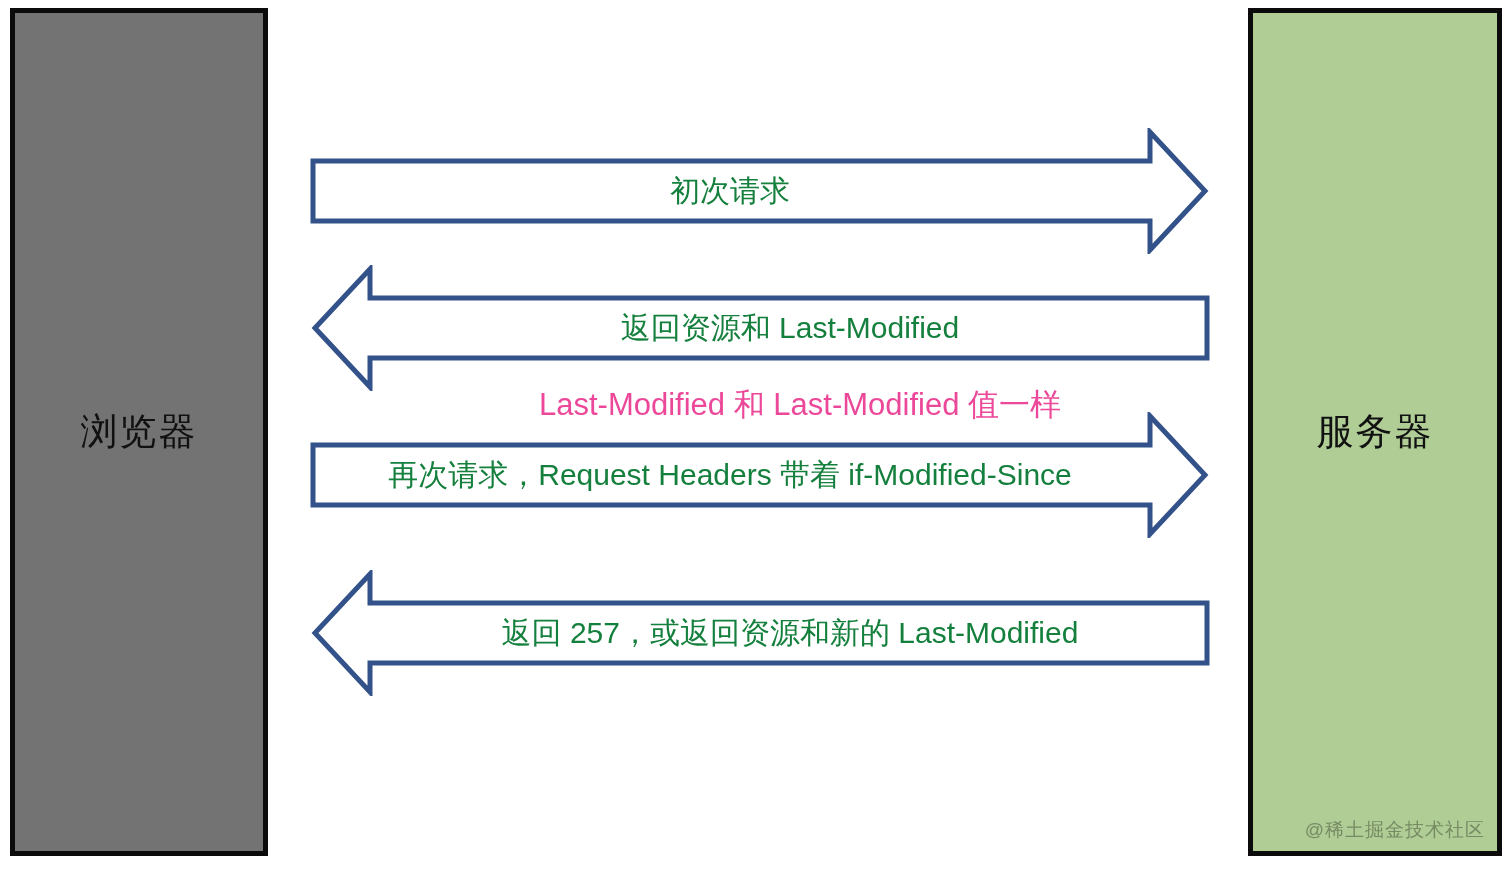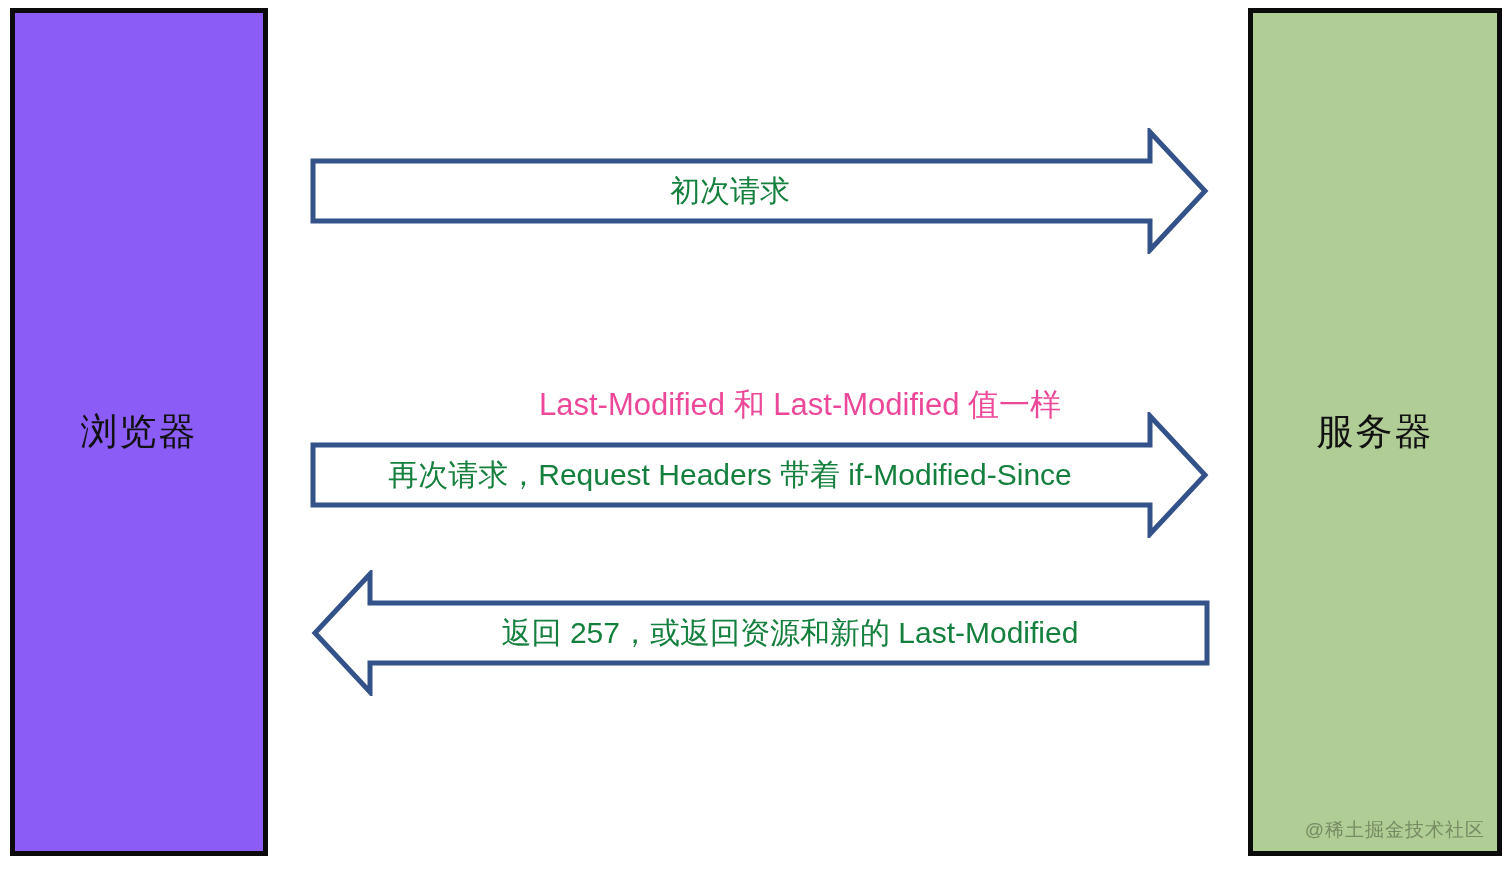--- a/index.html
+++ b/index.html
@@ -12,21 +12,21 @@
   }
   .stage { position: absolute; inset: 0; }
 
   
   .actor-box {
     position: absolute;
     top: 8px; height: 838px;
     border: 5px solid #0b0b0b;
     display: flex; align-items: center; justify-content: center;
   }
-  .actor-box.browser { left: 10px;  width: 248px; background: #8b5cf6; }
+  .actor-box.browser { left: 10px;  width: 248px; background: #737373; }
   .actor-box.server  { left: 1248px; width: 244px; background: #AFCD95; }
   .actor-label {
     font-size: 37px; color: #111111; letter-spacing: 2px;
   }
 
   
   .arrow { position: absolute; left: 310px; width: 900px; height: 126px; }
   .arrow svg { position: absolute; inset: 0; width: 100%; height: 100%; display: block; }
   .arrow-label {
     position: absolute; inset: 0;
@@ -70,20 +70,26 @@
     <span class="watermark">@稀土掘金技术社区</span>
   </div>
 
   <div class="arrow arrow-1 dir-right">
     <svg viewBox="0 0 900 126" aria-hidden="true">
       <polygon points="3,33 840,33 840,4 895,63 840,122 840,93 3,93" fill="#FFFFFF" stroke="#33528A" stroke-width="5" stroke-linejoin="miter"></polygon>
     </svg>
     <div class="arrow-label">初次请求</div>
   </div>
 
+  <div class="arrow arrow-2 dir-left">
+    <svg viewBox="0 0 900 126" aria-hidden="true">
+      <polygon points="897,33 60,33 60,4 5,63 60,122 60,93 897,93" fill="#FFFFFF" stroke="#33528A" stroke-width="5" stroke-linejoin="miter"></polygon>
+    </svg>
+    <div class="arrow-label">返回资源和 Last-Modified</div>
+  </div>
 
   <div class="note">Last-Modified 和 Last-Modified 值一样</div>
 
   <div class="arrow arrow-3 dir-right">
     <svg viewBox="0 0 900 126" aria-hidden="true">
       <polygon points="3,33 840,33 840,4 895,63 840,122 840,93 3,93" fill="#FFFFFF" stroke="#33528A" stroke-width="5" stroke-linejoin="miter"></polygon>
     </svg>
     <div class="arrow-label">再次请求，Request Headers 带着 if-Modified-Since</div>
   </div>
 

